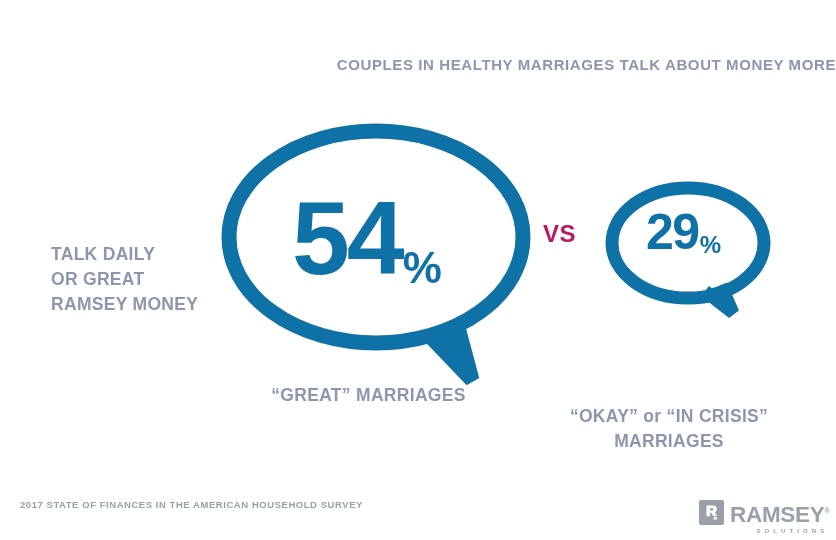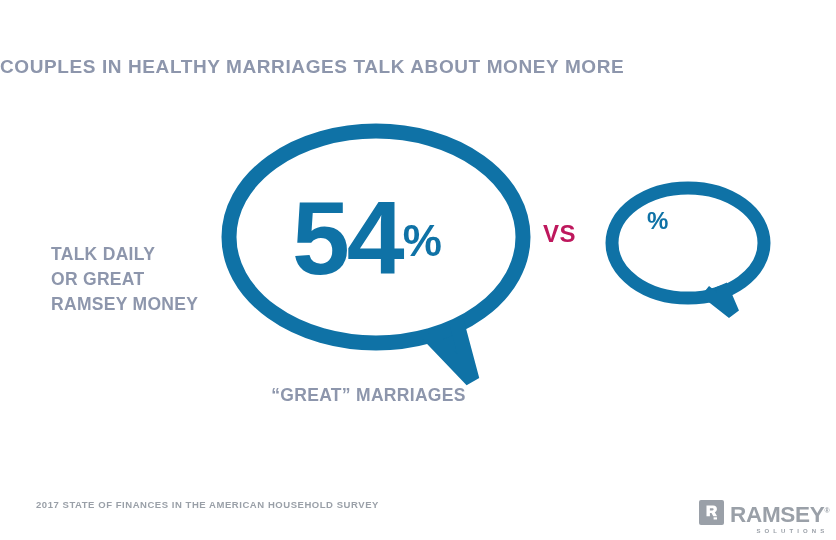--- a/index.html
+++ b/index.html
@@ -21,22 +21,22 @@
     inset: 0;
     background: #ffffff;
   }
 
   
   .title {
     position: absolute;
     left: 0;
     right: 0;
     top: 56px;
-    text-align: left;
-    font-size: 19px;
+    text-align: right;
+    font-size: 15px;
     font-weight: bold;
     letter-spacing: 0.6px;
     color: #8d96ac;
     white-space: nowrap;
   }
 
   
   .left-label {
     position: absolute;
     left: 51px;
@@ -62,21 +62,21 @@
   }
 
   
   .pct {
     position: absolute;
     color: #0f72a6;
     font-weight: bold;
     line-height: 1;
     white-space: nowrap;
     display: flex;
-    align-items: center;
+    align-items: flex-end;
   }
   .pct-big {
     left: 292px;
     top: 186px;
     font-size: 104px;
     letter-spacing: -3px;
   }
   .pct-big .sym {
     font-size: 44px;
     letter-spacing: 0;
@@ -124,21 +124,21 @@
   }
   .cap-right {
     left: 528px;
     top: 404px;
     width: 282px;
   }
 
   
   .footnote {
     position: absolute;
-    left: 36px;
+    left: 20px;
     top: 497px;
     font-size: 9.5px;
     font-weight: bold;
     letter-spacing: 0.55px;
     line-height: 15px;
     color: #9aa0a8;
     text-transform: uppercase;
   }
 
   .logo {
@@ -215,25 +215,30 @@
   </svg>
 
   <div class="pct pct-big">
     <span>54</span>
       <span class="sym">%</span>
   </div>
 
   <div class="vs">VS</div>
 
   <div class="pct pct-small">
+    <span>29</span>
       <span class="sym">%</span>
   </div>
 
   <div class="cap cap-left">“GREAT” MARRIAGES</div>
 
+  <div class="cap cap-right">
+    <div>“OKAY” or “IN CRISIS”</div>
+    <div>MARRIAGES</div>
+  </div>
 
   <div class="footnote">
     <div>2017  STATE OF FINANCES IN THE AMERICAN HOUSEHOLD SURVEY</div>
   </div>
 
   <div class="logo">
     <svg class="logo-mark" viewBox="0 0 25 25">
       <rect x="0" y="0" width="25" height="25" rx="2" fill="#9aa0a8"></rect>
       <path d="M 7.5 5.5 L 14.2 5.5 C 16.6 5.5 17.9 6.9 17.9 9.0
                C 17.9 10.6 17.1 11.7 15.8 12.2

